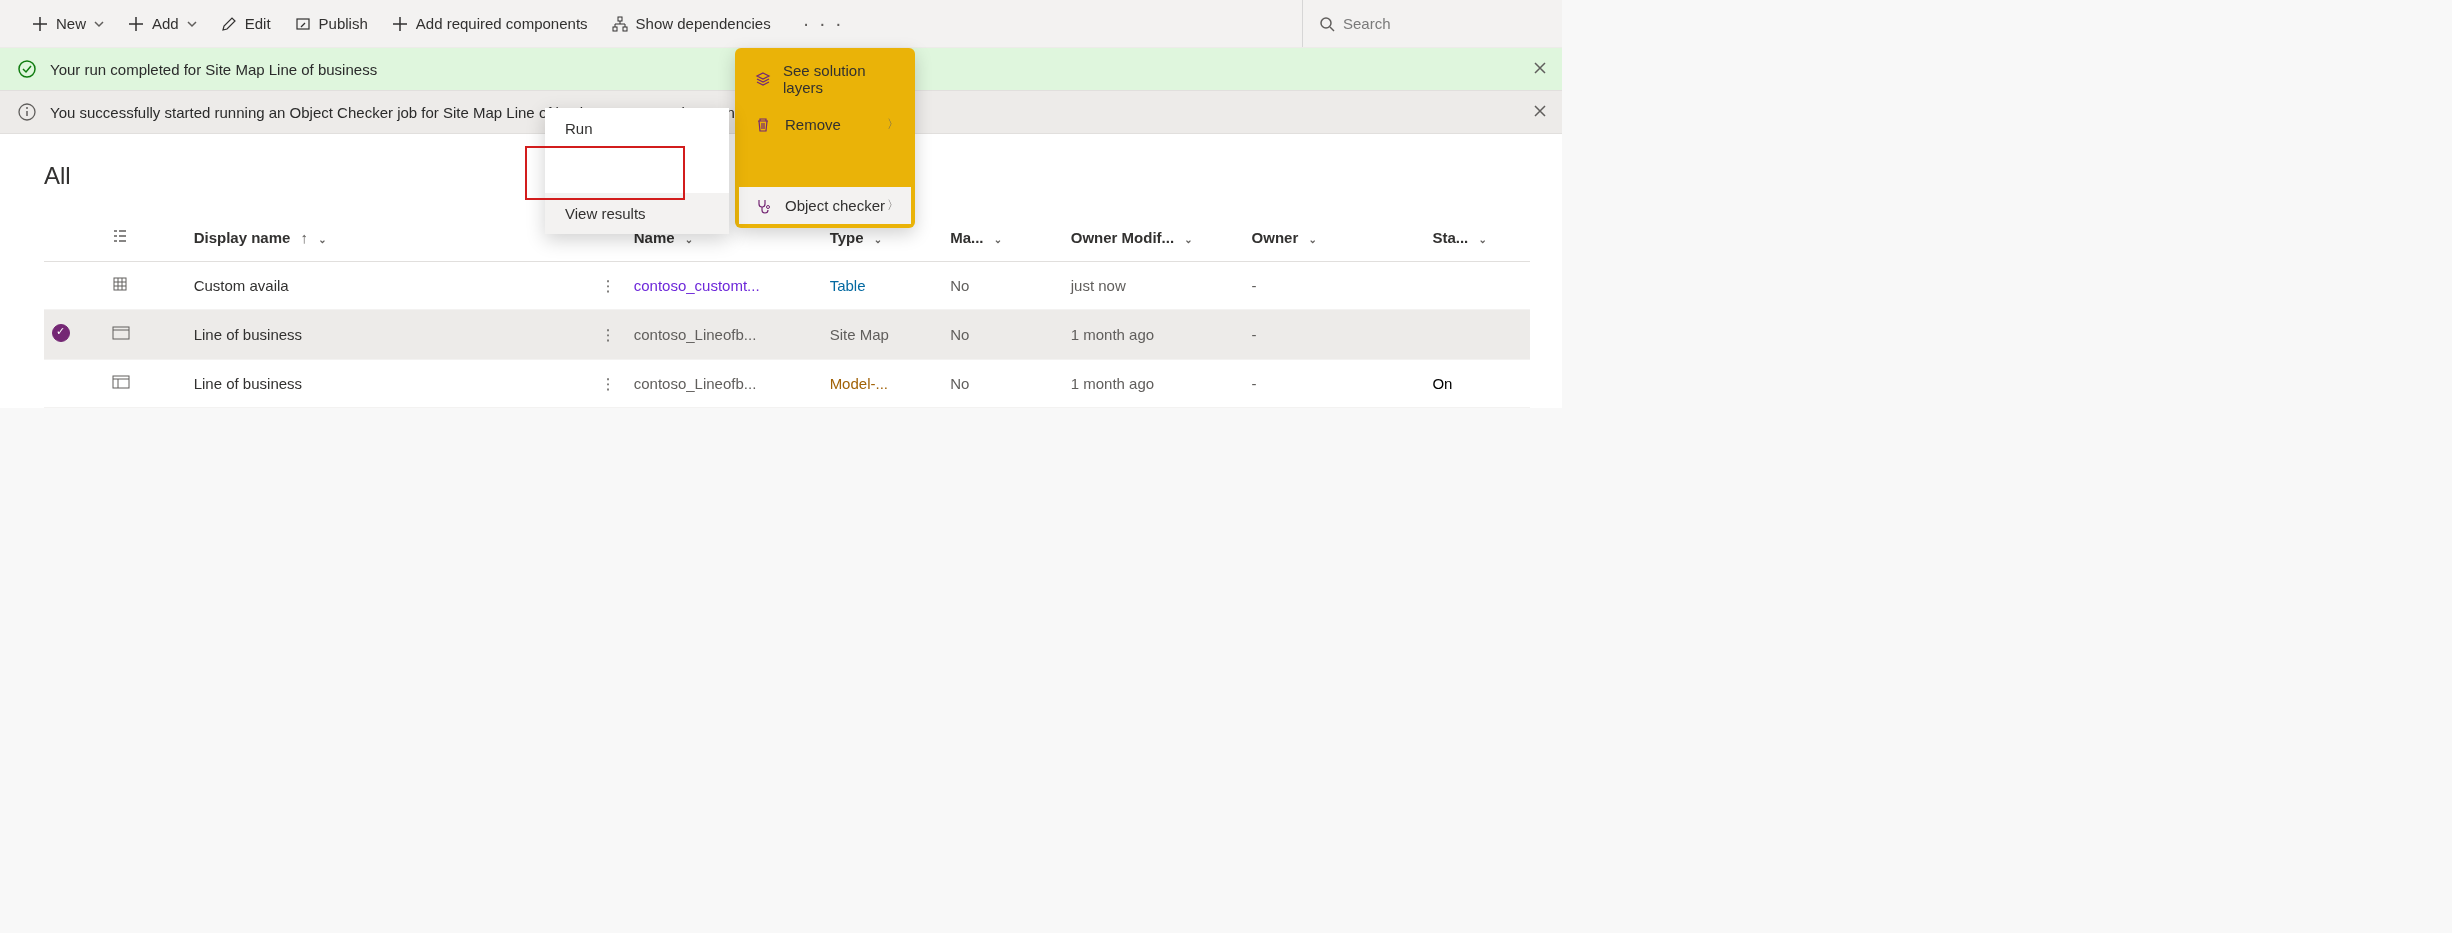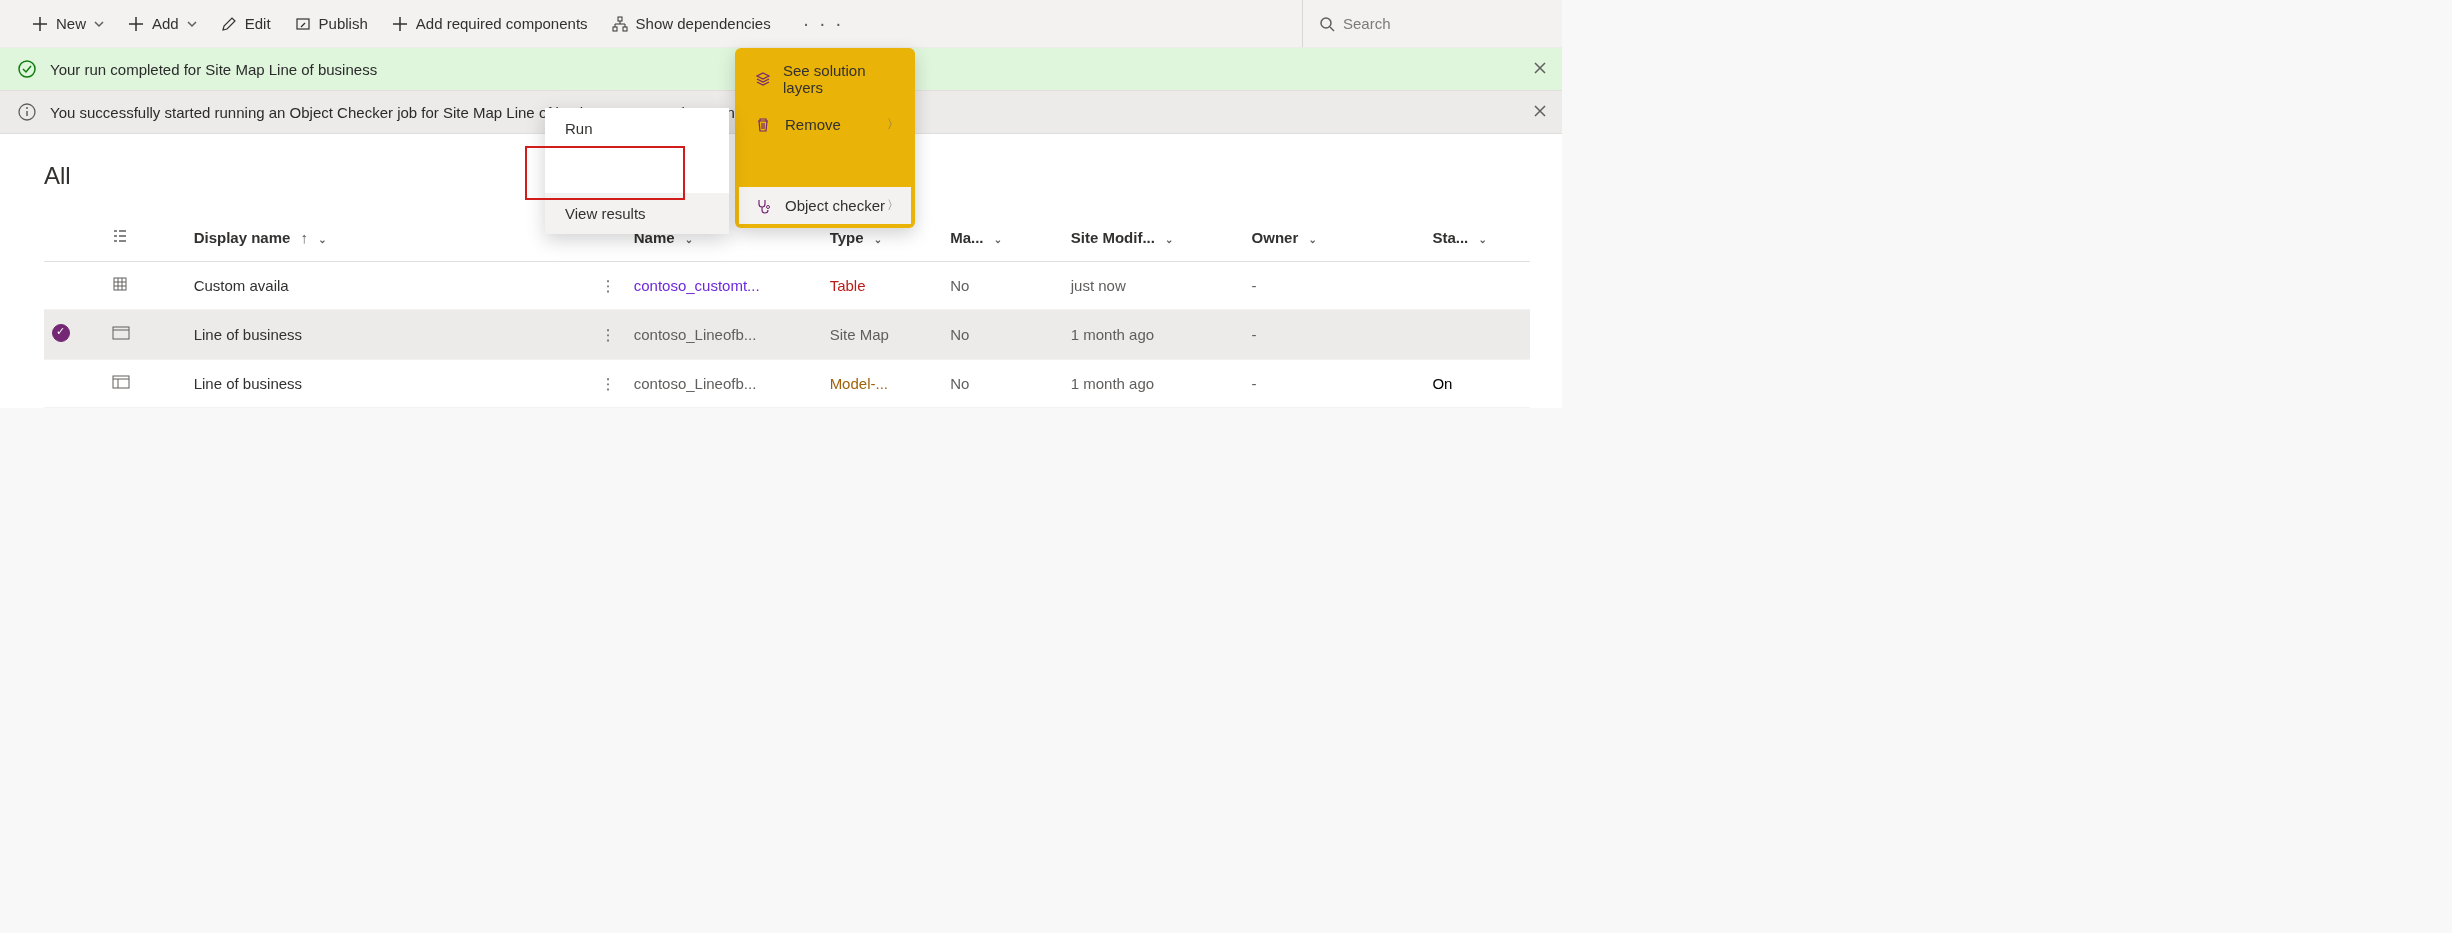--- a/index.html
+++ b/index.html
@@ -371,21 +371,21 @@
         </th>
         <th>
           <span>Type</span>
           <span class="header-drop">⌄</span>
         </th>
         <th>
           <span>Ma...</span>
           <span class="header-drop">⌄</span>
         </th>
         <th>
-          <span>Site Modif...</span>
+          <span>Owner Modif...</span>
           <span class="header-drop">⌄</span>
         </th>
         <th>
           <span>Owner</span>
           <span class="header-drop">⌄</span>
         </th>
         <th>
           <span>Sta...</span>
           <span class="header-drop">⌄</span>
         </th>
@@ -394,21 +394,21 @@
     <tbody id="grid-body">
         <tr>
     <td></td>
     <td><span class="type-ic"><svg width="16" height="16" viewBox="0 0 16 16">
                 <rect x="2" y="2" width="12" height="12" stroke="#605e5c" fill="none"></rect>
                 <path d="M2 6h12M2 10h12M6 2v12M10 2v12" stroke="#605e5c"></path>
               </svg></span></td>
     <td>Custom availa</td>
     <td class="row-more">⋮</td>
     <td style="color:#6d28d9">contoso_customt...</td>
-    <td style="color:#b91c1c">Table</td>
+    <td style="color:#0369a1">Table</td>
     <td style="color:#605e5c">No</td>
     <td style="color:#605e5c">just now</td>
     <td style="color:#605e5c">-</td>
     <td style="color:#605e5c"></td>
   </tr>
         <tr class="selected">
     <td><span class="sel-circle checked"></span></td>
     <td><span class="type-ic"><svg width="18" height="14" viewBox="0 0 18 14">
                 <rect x="1" y="1" width="16" height="12" stroke="#605e5c" fill="none"></rect>
                 <path d="M1 4h16" stroke="#605e5c"></path>

